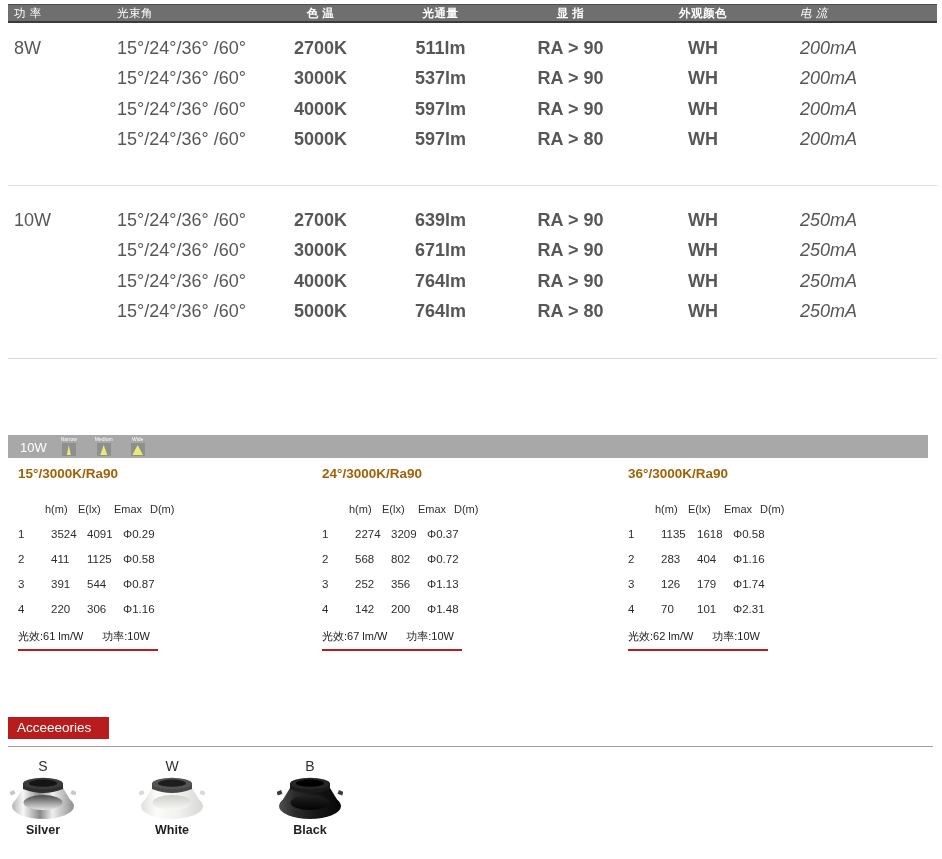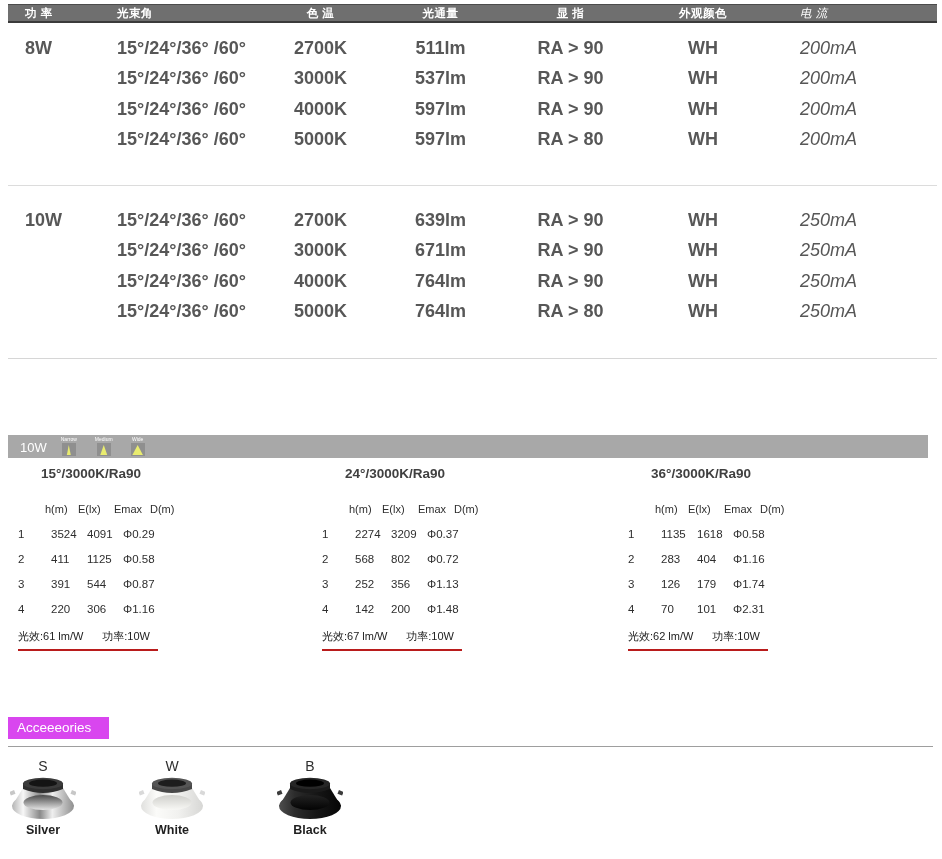--- a/index.html
+++ b/index.html
@@ -12,22 +12,22 @@
   .spec { position:absolute; top:4px; left:8px; width:929px; }
   .spec-head {
     display:grid; grid-template-columns:95px 160px 115px 125px 135px 130px 1fr;
     background:#6f6f6f; border-top:1px solid #4c4c4c; border-bottom:2px solid #3a3a3a;
     height:16px; align-items:center; color:#ffffff; font-size:11.5px; letter-spacing:0.5px;
   }
   .srow {
     display:grid; grid-template-columns:95px 160px 115px 125px 135px 130px 1fr;
     height:30.5px; align-items:center; font-size:18px;
   }
-  .c1 { padding-left:17px;font-weight:bold; }
-  .c2 { padding-left:14px;font-weight:bold; }
+  .c1 { padding-left:6px; }
+  .c2 { padding-left:14px; }
   .c3,.c4,.c5,.c6 { text-align:center;font-weight:bold; }
   .c7 { padding-left:32px;font-style:italic; }
   .g1 { margin-top:10px; }
   .g2 { position:absolute; top:201px; left:0; right:0; }
   .divider { position:absolute; left:0; width:929px; height:1px; background:#dcdcdc; }
   .d1 { top:181px; }
   .d2 { top:354px; background:#d6d6d6; }
 
   
   .photo { position:absolute; top:435px; left:8px; width:929px; height:220px; }
@@ -37,36 +37,36 @@
   .beam { display:flex; flex-direction:column; align-items:center; }
   .beam-label { font-size:5px; color:#ffffff; line-height:6px; margin-bottom:1px; }
   .beam-sq { width:14px; height:13px; background:#8f8f8f; display:flex; align-items:flex-end; justify-content:center; }
   .tri { height:10px; background:#e9ec6f; margin-bottom:1px; }
   .tri-narrow { width:7px;  clip-path:polygon(50% 0,22% 100%,78% 100%); }
   .tri-medium { width:10px; clip-path:polygon(50% 0,15% 100%,85% 100%); }
   .tri-wide   { width:12px; clip-path:polygon(50% 0,6% 100%,94% 100%); }
 
   .ptable { position:absolute; top:30px; width:146px; color:#2e2e2e; }
   .pt1 { left:10px; } .pt2 { left:314px; } .pt3 { left:620px; }
-  .ptitle { font-size:13.5px; font-weight:bold; color:#404040; text-align:center; line-height:17px; }
+  .ptitle { font-size:13.5px; font-weight:bold; color:#a16207; text-align:left; line-height:17px; }
   .pgrid {
     display:grid; grid-template-columns:33px 36px 36px 41px; grid-auto-rows:25px;
     align-items:center; font-size:11.5px; margin-top:14px;
   }
   .pgrid .hd { font-size:11px;padding-left:27px; }
   .pfoot {
     display:flex; width:140px; font-size:11px; margin-top:8px;
     padding-bottom:5px; border-bottom:2px solid #b91c1c; color:#222222;
   }
   .pfoot .pw { margin-left:auto; padding-right:8px; }
 
   
   .acc { position:absolute; top:717px; left:8px; width:929px; height:135px; }
   .acc-tag {
-    display:inline-block; background:#d946ef; color:#ffffff; font-size:13.5px;
+    display:inline-block; background:#b91c1c; color:#ffffff; font-size:13.5px;
     height:22px; line-height:22px; padding:0 18px 0 9px;
   }
   .acc-line { position:absolute; top:29px; left:0; width:925px; height:1px; background:#9e9e9e; }
   .acc-item { position:absolute; top:40px; width:66px; text-align:center; }
   .ai1 { left:2px; } .ai2 { left:131px; } .ai3 { left:269px; }
   .acc-code { font-size:14px; color:#2f2f2f; line-height:18px; }
   .acc-img { margin-top:2px; height:44px; }
   .acc-name { font-size:12.5px; font-weight:bold; color:#1f1f1f; margin-top:2px; }
 </style>
 </head>

